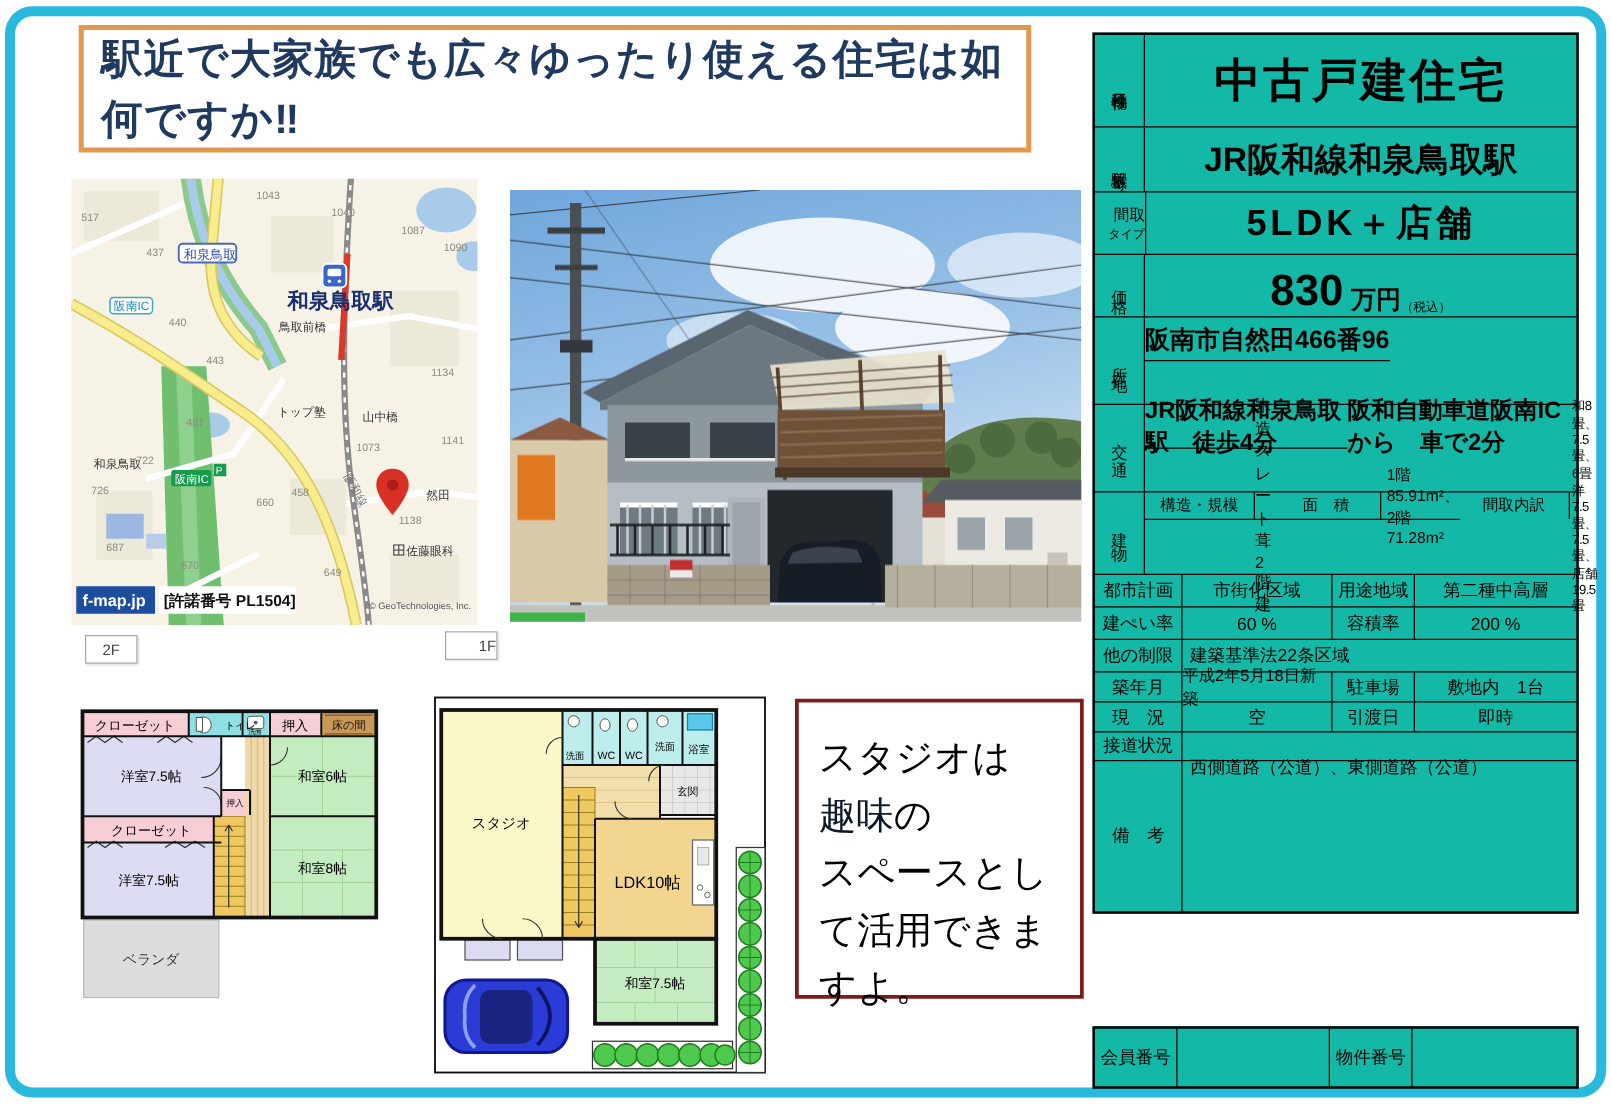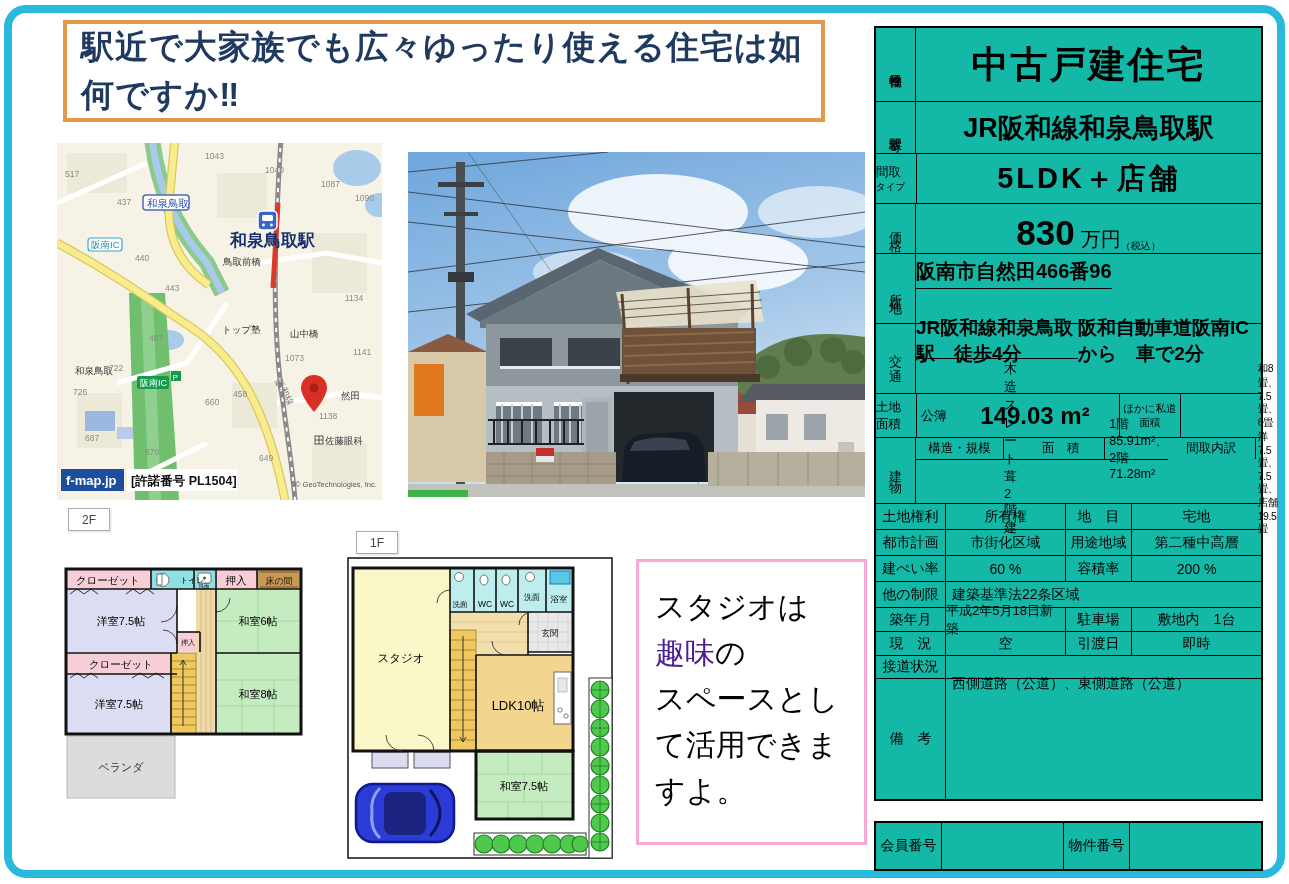--- a/index.html
+++ b/index.html
@@ -9,34 +9,34 @@
          border-radius:22px;pointer-events:none;}
   
   .headline{position:absolute;left:63px;top:20px;width:762px;height:102px;border:4px solid #E2994C;
             background:#fff;box-sizing:border-box;padding:4px 14px;display:flex;align-items:center;}
   .headline p{margin:0;font-size:33px;font-weight:bold;color:#1F3A5E;line-height:1.45;letter-spacing:1px;}
   
   .chip{position:absolute;width:40px;height:21px;border:1px solid #ABABAB;background:#fff;
         box-shadow:1px 1px 2px rgba(0,0,0,.15);display:flex;align-items:center;justify-content:center;
         font-size:12px;color:#444;}
   
-  .studio{position:absolute;left:636px;top:559px;width:231px;height:286px;border:3px solid #f9a8d4;
+  .studio{position:absolute;left:636px;top:559px;width:231px;height:240px;border:3px solid #7f1d1d;
           box-sizing:border-box;background:#fff;padding:22px 8px 16px 16px;font-size:30px;line-height:1.53;color:#000;}
-  .studio .hl{color:#4c1d95;}
+  .studio .hl{color:#0f172a;}
   .studio .blk{display:block;}
   
   .t{position:absolute;left:874px;width:389px;border:2px solid #000;background:#14b8a6;box-sizing:border-box;}
   .tr{display:flex;border-bottom:1px solid #000;align-items:stretch;box-sizing:border-box;}
   .t .tr:last-child{border-bottom:none;}
   .cell{display:flex;align-items:center;justify-content:center;box-sizing:border-box;}
   .br{border-right:1px solid #000;}
   .bb{border-bottom:1px solid #000;}
   .vlab{width:40px;min-width:40px;}
   .vlab span{writing-mode:vertical-rl;text-orientation:upright;font-size:13px;line-height:1;}
-  .hlab{width:40px;min-width:40px;display:flex;flex-direction:column;align-items:flex-start;justify-content:center;}
+  .hlab{width:40px;min-width:40px;display:flex;flex-direction:column;align-items:flex-end;justify-content:center;}
   .hlab .a{font-size:12.5px;} .hlab .b{font-size:9.5px;}
   .grow{flex:1;}
   .col{display:flex;flex-direction:row;flex:1;}
   .h74{height:74px}.h52{height:52px}.h50{height:50px}.h70{height:70px}.h44{height:44px}
   .h66{height:66px}.h26{height:26px}.h24{height:24px}.h23{height:23px}.h120{height:120px}.h30{height:46px}
   .f37{font-size:37px;font-weight:bold;letter-spacing:2px;}
   .f27{font-size:27px;font-weight:bold;}
   .f30{font-size:29px;font-weight:bold;letter-spacing:3px;}
   .addr{font-size:20px;font-weight:bold;}
   .traf{font-size:19px;font-weight:bold;}
@@ -328,21 +328,21 @@
           <path d="M370,300 L370,334"></path>
           <path d="M400,300 L400,334"></path>
           <path d="M430,300 L430,334"></path>
         </g>
     </svg>
   </div>
 
   <div class="chip" style="left:68px;top:508px;">
       <span>2F</span>
     </div>
-  <div class="chip" style="left:356px;top:531px;">
+  <div class="chip" style="left:356px;top:505px;justify-content:flex-end;">
       <span>1F</span>
     </div>
 
   <div style="position:absolute;left:64px;top:566px;width:248px;height:272px;">
     <svg width="248" height="272" viewBox="0 0 248 272">
 
       <rect x="3" y="170" width="108" height="62" fill="#DCDCDC" stroke="#B8B8B8"></rect>
       <text x="57" y="205" font-size="11" text-anchor="middle" fill="#333">ベランダ</text>
 
       <rect x="2" y="4" width="85" height="19" fill="#F7CED6"></rect>
@@ -625,21 +625,21 @@
           <span class="b">タイプ</span>
       </div>
       <div class="cell grow f30">5LDK＋店舗</div>
     </div>
     <div class="tr h50">
       <div class="cell vlab br">
           <span style="letter-spacing:8px;">価格</span>
         </div>
       <div class="cell grow" style="align-items:flex-end;padding-top:6px;">
         <span style="font-size:35px;font-weight:bold;">830</span>
-        <span style="font-size:20px;font-weight:normal;margin-left:6px;">万円</span>
+        <span style="font-size:20px;font-weight:bold;margin-left:6px;">万円</span>
         <span style="font-size:10px;">（税込）</span>
       </div>
     </div>
     <div class="tr h70">
       <div class="cell vlab br">
           <span style="letter-spacing:4px;">所在地</span>
         </div>
       <div class="col">
         <div class="cell addr bb" style="height:35px;">阪南市自然田466番96</div>
         <div class="cell" style="height:34px;"></div>
@@ -647,54 +647,38 @@
     </div>
     <div class="tr h70">
       <div class="cell vlab br">
           <span style="letter-spacing:16px;">交通</span>
         </div>
       <div class="col">
         <div class="cell traf bb" style="height:35px;">JR阪和線和泉鳥取駅　徒歩4分</div>
         <div class="cell traf" style="height:34px;">阪和自動車道阪南ICから　車で2分</div>
       </div>
     </div>
-    <div class="tr h44">
-      <div class="hlab br">
-        <span class="a">土地</span>
-          <span class="a">面積</span>
-      </div>
-      <div class="cell" style="width:34px;font-size:13px;justify-content:flex-start;padding-left:4px;">公簿</div>
-      <div class="cell grow" style="font-size:24px;font-weight:bold;">149.03 m²</div>
-      <div class="cell br" style="width:62px;font-size:10.5px;text-align:center;border-left:1px solid #000;">ほかに私道面積</div>
-      <div class="cell" style="width:80px;"></div>
-    </div>
     <div class="tr h66">
       <div class="cell vlab br">
           <span style="letter-spacing:12px;">建物</span>
         </div>
       <div class="col">
         <div style="display:flex;height:22px;border-bottom:1px solid #000;box-sizing:border-box;">
           <div class="cell br" style="width:88px;font-size:12.5px;">構造・規模</div>
           <div class="cell grow" style="font-size:13px;">木造スレート葺 2階建</div>
         </div>
         <div style="display:flex;height:22px;border-bottom:1px solid #000;box-sizing:border-box;">
           <div class="cell br" style="width:88px;font-size:12.5px;">面　積</div>
           <div class="cell grow" style="font-size:12.5px;justify-content:flex-start;padding-left:4px;">1階　85.91m²、2階　71.28m²</div>
         </div>
         <div style="display:flex;height:21px;">
           <div class="cell br" style="width:88px;font-size:12.5px;">間取内訳</div>
           <div class="cell grow" style="font-size:10.5px;letter-spacing:-0.4px;justify-content:flex-start;padding-left:2px;">和8畳、7.5畳、6畳　洋7.5畳、7.5畳、店舗19.5畳</div>
         </div>
       </div>
-    </div>
-    <div class="tr h26">
-      <div class="cell k4 br">土地権利</div>
-      <div class="cell v4 br">所有権</div>
-      <div class="cell k4b br">地　目</div>
-      <div class="cell v4b">宅地</div>
     </div>
     <div class="tr h26">
       <div class="cell k4 br">都市計画</div>
       <div class="cell v4 br">市街化区域</div>
       <div class="cell k4b br">用途地域</div>
       <div class="cell v4b">第二種中高層</div>
     </div>
     <div class="tr h26">
       <div class="cell k4 br">建ぺい率</div>
       <div class="cell v4 br">60 %</div>

